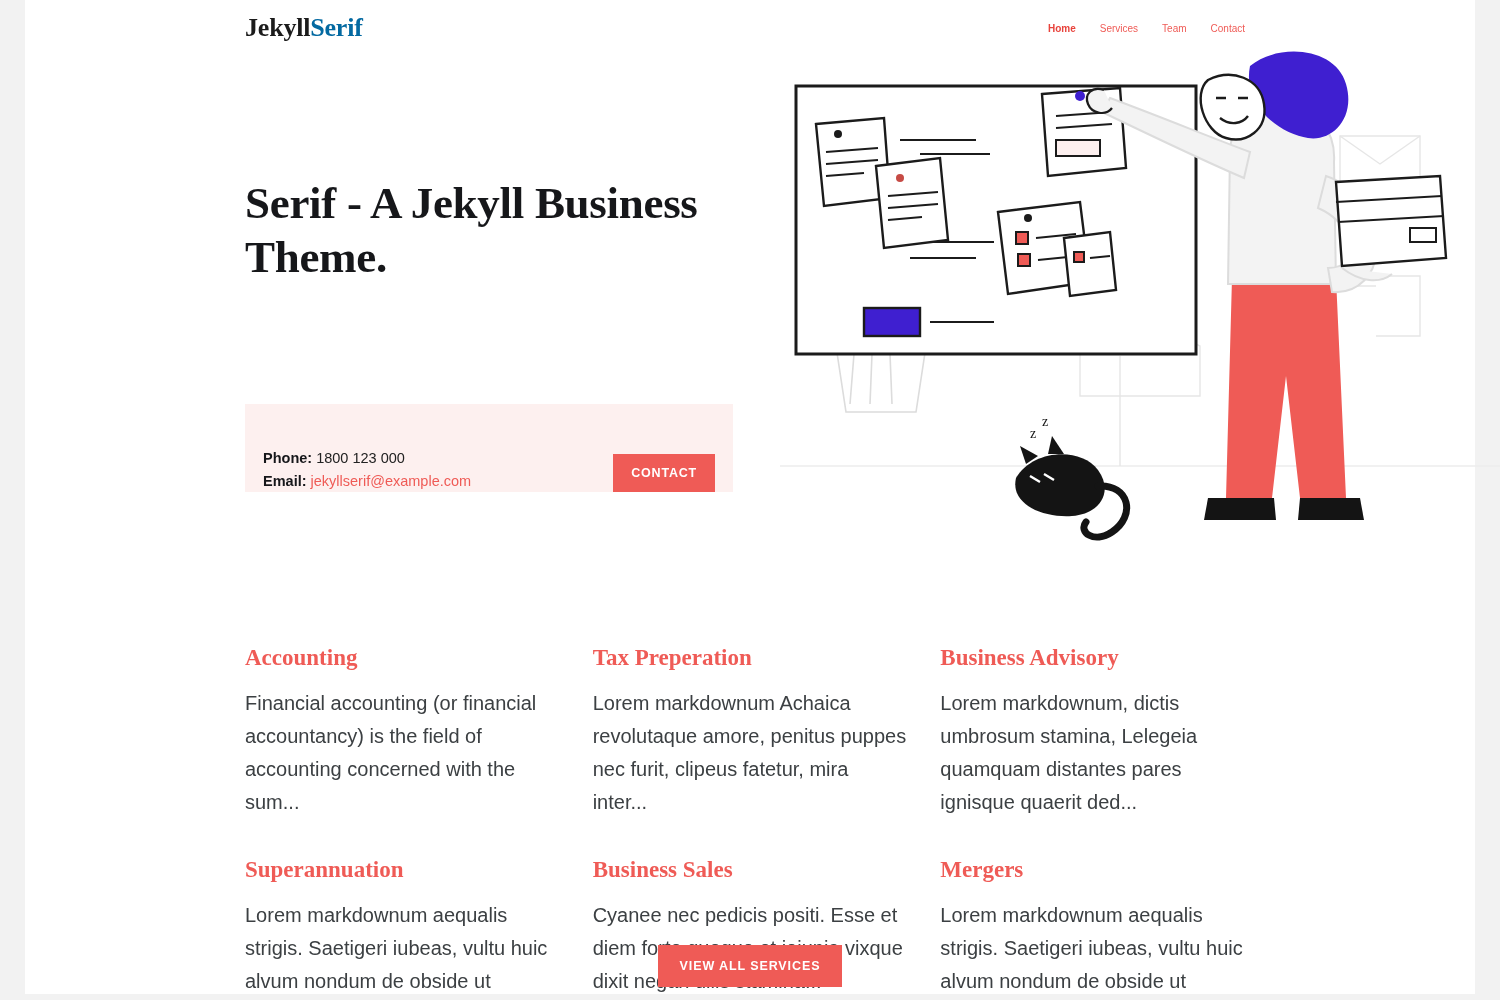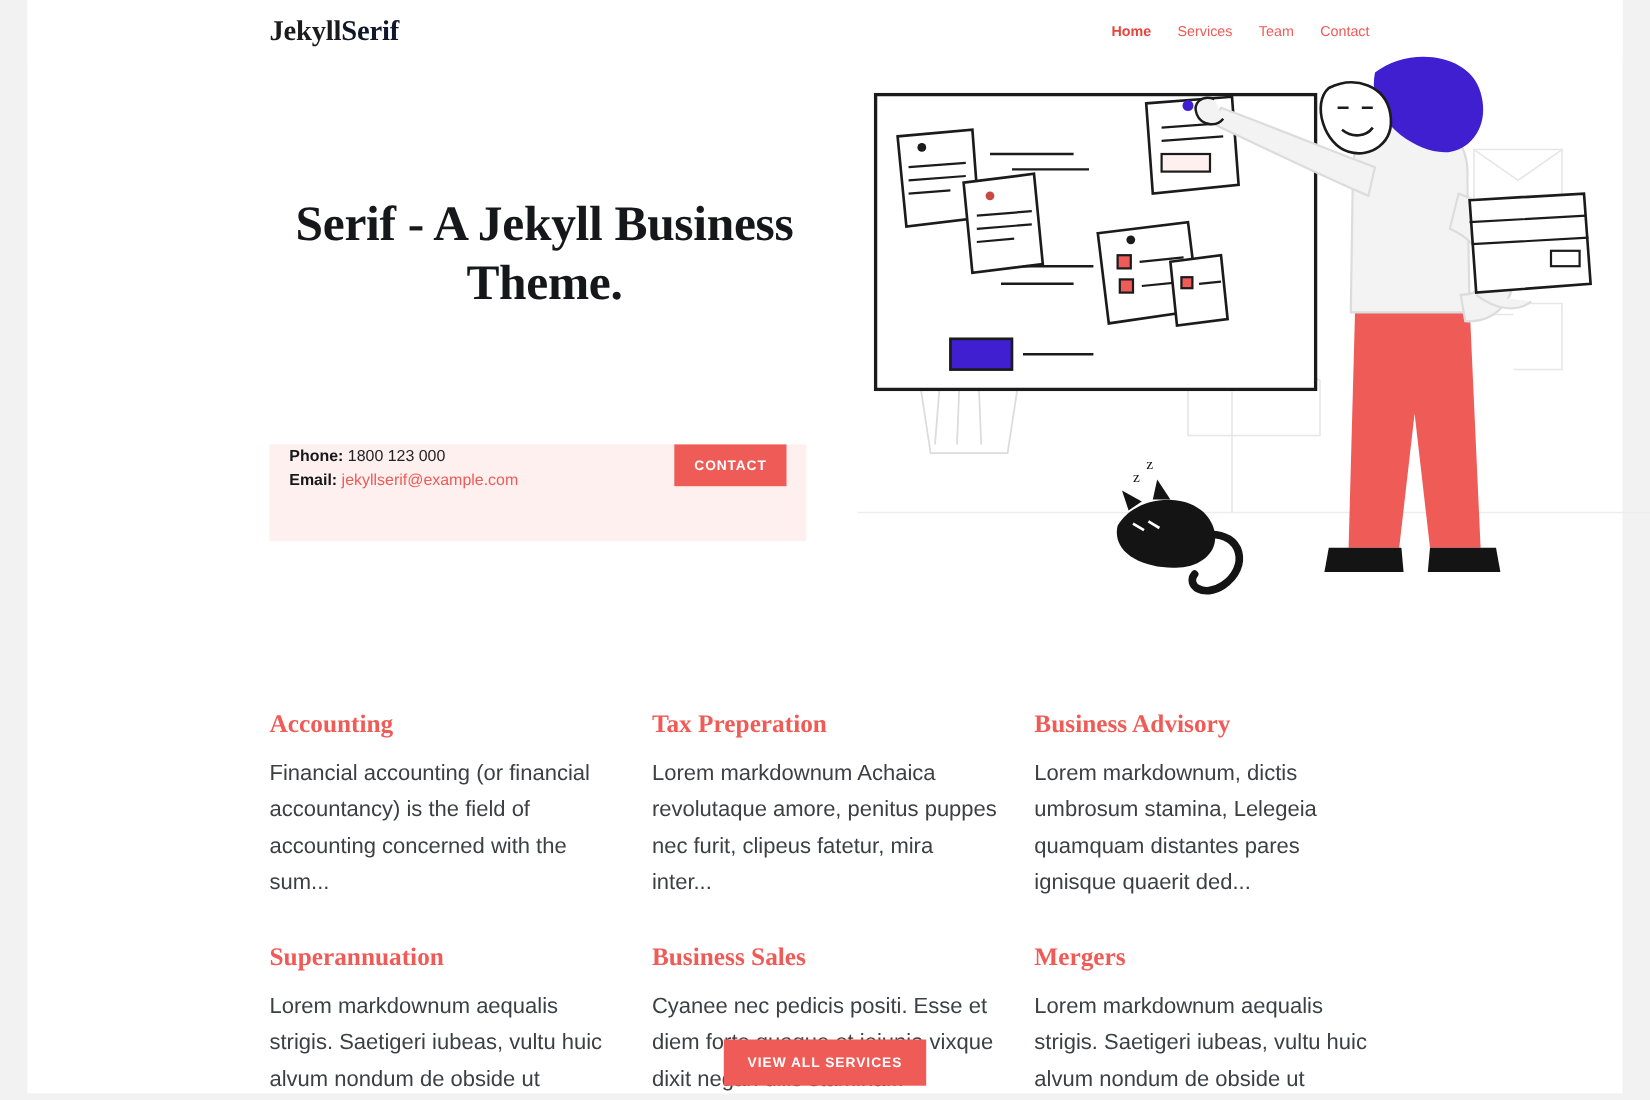--- a/index.html
+++ b/index.html
@@ -31,47 +31,46 @@
   .brand {
     position: absolute;
     left: 220px;
     font-family: "Liberation Serif", serif;
     font-weight: bold;
     font-size: 26px;
     letter-spacing: -0.2px;
     white-space: nowrap;
   }
   .brand .b1 { color: #1b1b1b; }
-  .brand .b2 { color: #0f172a; text-align: center; }
+  .brand .b2 { color: #0369a1; text-align: center; }
   .main-nav {
     position: absolute;
     right: 230px;
     display: flex;
     gap: 24px;
     align-items: center;
   }
   .nav-link {
-    font-size: 13px;
+    font-size: 10px;
     color: #ef5b56;
     text-decoration: none;
     white-space: nowrap;
   }
   .nav-link.active { color: #e8433c; font-weight: 600; }
 
   
   .hero {
     position: absolute;
     left: 0; top: 56px;
     width: 1500px; height: 520px;
   }
   .hero-text {
     position: absolute;
     left: 245px; top: 120px;
     width: 500px;
-    text-align: center;
   }
   .hero-title {
     font-family: "Liberation Serif", serif;
     font-weight: bold;
     font-size: 45px;
     line-height: 1.2;
     color: #16171a;
     margin: 0 0 26px 0;
     letter-spacing: -0.3px;
   }
@@ -81,21 +80,21 @@
     color: #3c4043;
     margin: 0;
     width: 400px;
   }
   .contact-bar {
     position: absolute;
     left: 245px; top: 348px;
     width: 488px; height: 88px;
     background: #fdf0ef;
     display: flex;
-    align-items: flex-start;
+    align-items: flex-end;
     justify-content: space-between;
     padding: 0 18px 0 18px;
   }
   .contact-info {
     font-size: 14.5px;
     line-height: 1.55;
     color: #222;
   }
   .contact-info .lbl { font-weight: bold; color:#16171a; }
   .contact-info a { color: #ef5b56; text-decoration: none; }

